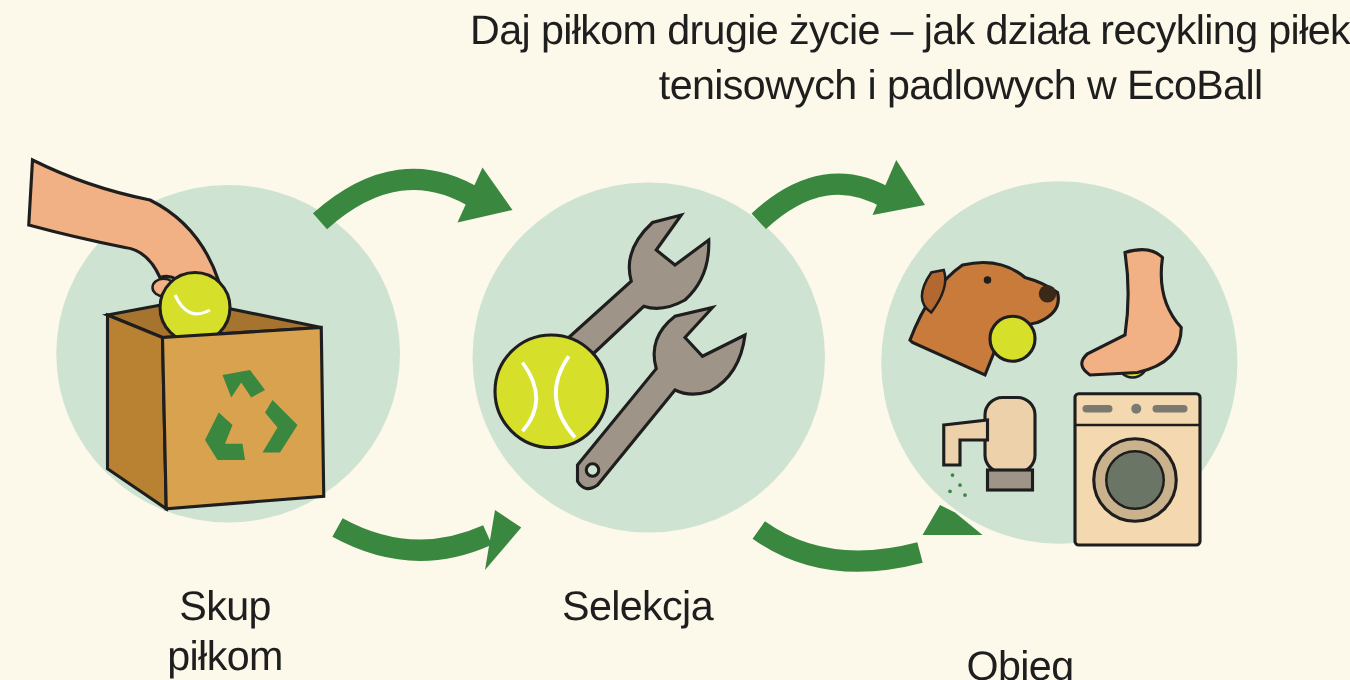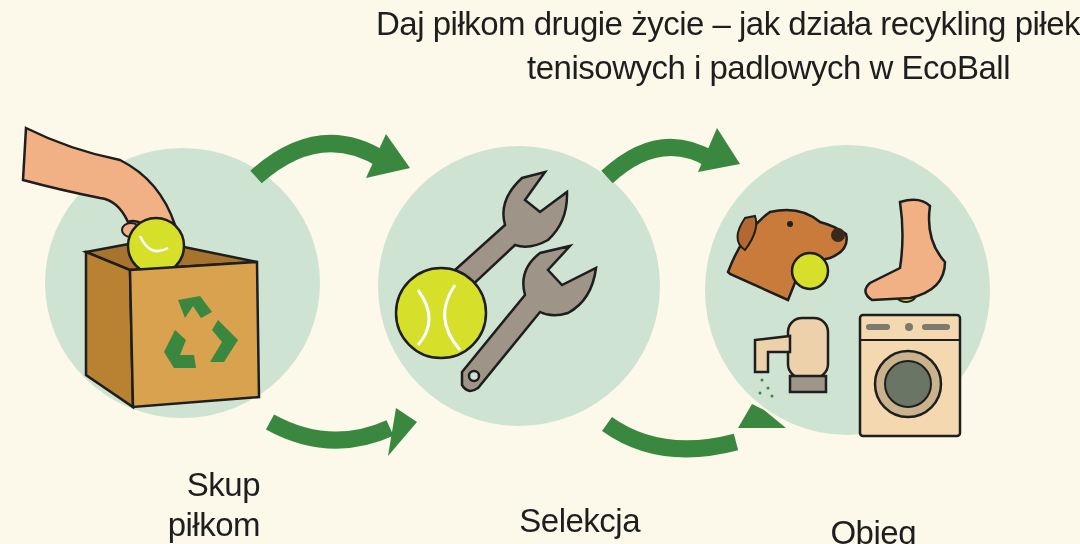--- a/index.html
+++ b/index.html
@@ -1,21 +1,21 @@
 <!DOCTYPE html>
 <html><head>
 <meta charset="utf-8">
 <style>
   html,body{margin:0;padding:0;}
   body{width:1080px;height:544px;background:#fcf8ea;overflow:hidden;position:relative;font-family:"Liberation Sans","DejaVu Sans",sans-serif;color:#1e1e1e;}
   .title{position:absolute;left:0;top:2px;width:1080px;text-align:right;font-size:33px;line-height:44px;letter-spacing:-0.5px;}
   .title .l2{display:block;padding-right:70px;padding-left:44px;}
   .circle{position:absolute;border-radius:50%;background:#cfe3d3;}
   svg.art{position:absolute;overflow:visible;}
-  .label{position:absolute;text-align:right;font-size:33px;line-height:40px;letter-spacing:-0.5px;}
+  .label{position:absolute;text-align:center;font-size:33px;line-height:40px;letter-spacing:-0.5px;}
 </style>
 </head>
 <body>
 
 <div class="title">
   <span>Daj piłkom drugie życie – jak działa recykling piłek</span>
   <span class="l2">tenisowych i padlowych w EcoBall</span>
 </div>
 
 <div class="circle" style="left:45px;top:148px;width:275px;height:270px;"></div>
@@ -95,18 +95,18 @@
   <circle cx="909" cy="327" r="4" fill="#7a7a70"></circle>
   <rect x="922" y="324" width="28" height="6" rx="3" fill="#7a7a70"></rect>
   <circle cx="908" cy="384" r="33" fill="#c9b28c" stroke="#1e1e1e" stroke-width="2.5"></circle>
   <circle cx="908" cy="384" r="23" fill="#6b7566" stroke="#1e1e1e" stroke-width="2"></circle>
 </svg>
 
 <div class="label" style="left:100px;top:465px;width:160px;">
   <div>Skup</div>
   <div>piłkom</div>
 </div>
-<div class="label" style="left:380px;top:465px;width:260px;margin-top:36px;">
+<div class="label" style="left:380px;top:465px;width:260px;">
   <div>Selekcja</div>
 </div>
 <div class="label" style="left:716px;top:465px;width:200px;margin-top:48px;">
   <div>Obieg</div>
 </div>
 
 </body></html>

